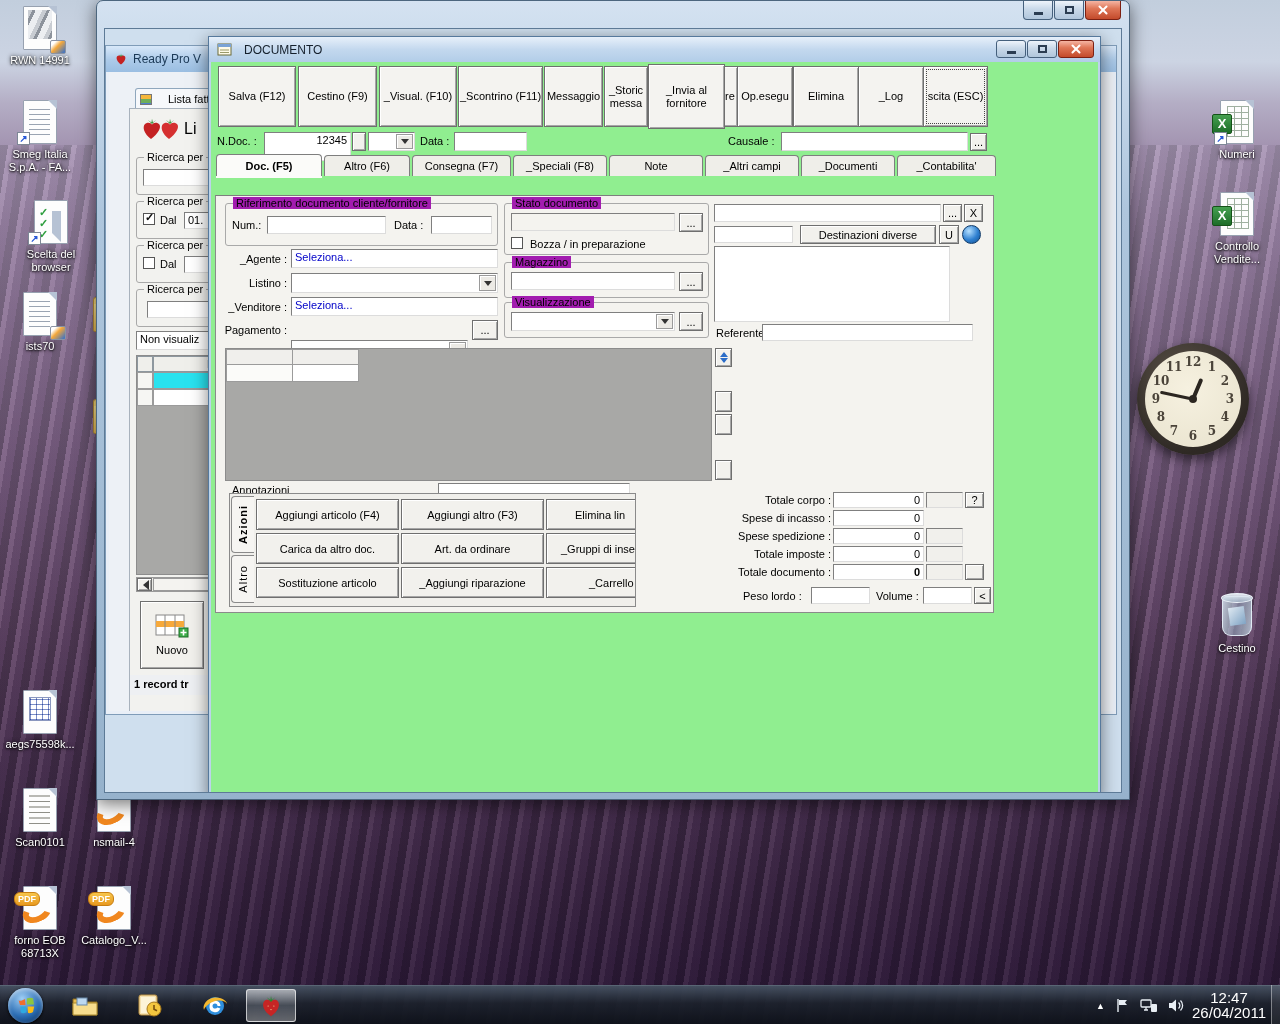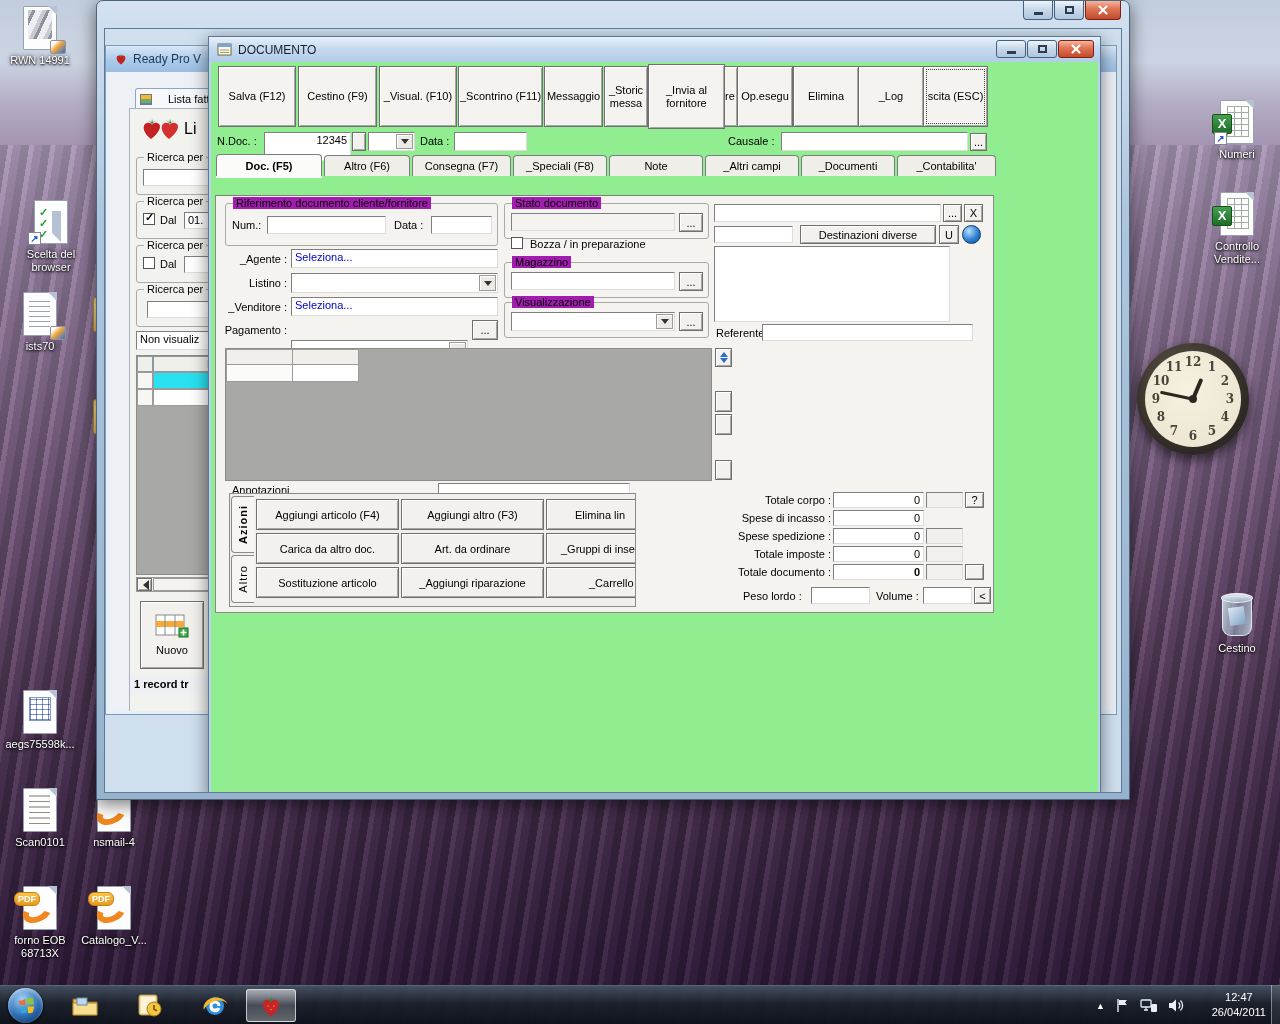--- a/index.html
+++ b/index.html
@@ -81,21 +81,21 @@
 .rptitle{height:26px;display:flex;align-items:center;gap:5px;padding-left:8px;font-size:12px;color:#1c3a57;
  background:linear-gradient(180deg,#d8e8f9,#adcbe9 52%,#9abee2)}
 .rpbody{position:absolute;left:3px;top:26px;right:3px;bottom:3px;background:#edf1f6;overflow:hidden}
 .rptab{left:26px;top:16px;width:78px;height:21px;background:#f6f8fb;border:1px solid #8fa7bd;border-bottom:none;border-radius:3px 3px 0 0;display:flex;align-items:center;gap:16px;padding:0 4px;overflow:hidden;white-space:nowrap}
 .tabico{width:12px;height:11px;background:linear-gradient(#f6b73c 0 4px,#6fae5a 4px 8px,#4f7fd0 8px 11px);border:1px solid #777;flex:0 0 auto}
 .rppanel{left:20px;top:36px;width:190px;height:604px;background:#f2f2ef;border:1px solid #a8b2bd;overflow:hidden}
 .straw{flex:0 0 auto}
 .rpgrid-h{background:#efefeb;border:1px solid #8e989f;display:flex;align-items:center;justify-content:center;overflow:hidden}
 
 .doc{left:207px;top:35px;width:893px;height:763px;z-index:10;border:1px solid #56799c;background:#bcd4ea;box-shadow:0 4px 16px rgba(0,0,0,.5)}
-.dtitle{height:25px;display:flex;align-items:center;gap:6px;padding-left:8px;font-size:12px;color:#15202c;
+.dtitle{height:25px;display:flex;align-items:center;gap:12px;padding-left:8px;font-size:12px;color:#15202c;
  background:linear-gradient(180deg,#e7f0fa,#c3d8ee 50%,#b2cde8)}
 .dbody{position:absolute;left:2px;top:25px;right:2px;bottom:2px;background:#90ee90;overflow:hidden}
 .tbtn{background:#f4f3f0;border:1px solid #6f6f6f;box-shadow:inset 1px 1px 0 #fff,inset -1px -1px 0 #a6a6a6;display:flex;align-items:center;justify-content:center;text-align:center;line-height:13px}
 .tab{border:1px solid #7e7e7e;border-bottom:none;border-radius:4px 4px 0 0;background:#efeee9;display:flex;align-items:center;justify-content:center;overflow:hidden;white-space:nowrap}
 .tab.act{background:#fbfbf9;font-weight:bold;z-index:2;box-shadow:0 2px 0 #fbfbf9}
 .panel{left:4px;top:133px;width:779px;height:418px;background:#f4f3ef;border:1px solid #8a8a8a;border-top-color:#7e7e7e;overflow:hidden}
 .gray{background:#a8a8a6;border:1px solid #8c8c8c}
 .vtab{border:1px solid #8a8a8a;border-right:none;border-radius:4px 0 0 4px;background:#f6f5f2;display:flex;align-items:center;justify-content:center}
 .vtxt{writing-mode:vertical-rl;transform:rotate(180deg);letter-spacing:1px}
 .acts{background:#f0efeb;border:1px solid #8a8a8a;overflow:hidden}
@@ -103,36 +103,44 @@
 .cell{border:1px solid #9b9b9b}
 .globe{border-radius:50%;background:radial-gradient(circle at 35% 30%,#b5e0ff,#2e7fd0 55%,#134f8e);border:1px solid #0e3a6a}
 
 .tbar{left:0;top:985px;width:1280px;height:39px;z-index:20;border-top:1px solid rgba(150,170,190,.55);
  background:linear-gradient(180deg,rgba(70,82,98,.95),rgba(28,34,44,.93) 45%,rgba(14,18,26,.96))}
 .orb{left:8px;top:2px;width:35px;height:35px;border-radius:50%;background:radial-gradient(circle at 40% 30%,#9ecef5,#2a6cb3 55%,#0c2f5c 90%);box-shadow:inset 0 2px 4px rgba(255,255,255,.6),0 1px 3px #000;display:flex;align-items:center;justify-content:center}
 .titem{top:4px;width:34px;height:31px;display:flex;align-items:center;justify-content:center}
 .tactive{top:3px;width:50px;height:33px;border:1px solid rgba(255,255,255,.65);border-radius:3px;
  background:linear-gradient(180deg,rgba(255,255,255,.55),rgba(200,210,220,.25) 50%,rgba(255,255,255,.35));display:flex;align-items:center;justify-content:center}
 .tray{color:#fff;display:flex;align-items:center;gap:10px}
-.clk{color:#fff;text-align:center;line-height:15px;font-size:11px}
+.clk{color:#fff;text-align:center;line-height:15px;font-size:15px}
 .sd{right:0;top:985px;width:9px;height:39px;z-index:21;border-left:1px solid rgba(255,255,255,.4);background:rgba(255,255,255,.08)}
 </style>
 </head>
 <body>
 
 <div id="screen">
   <div class="a bgrows"></div>
   <div class="a bgfade"></div>
 
   <div class="a dicon" style="left:2px;top:4px">
     <div class="ic">
         <div class="pg rwnart"></div>
         <span class="badge"></span>
       </div>
     <div class="dlbl ml">RWN 14991</div>
+    </div>
+  <div class="a dicon" style="left:2px;top:98px">
+    <div class="ic">
+        <div class="pg lines"></div>
+        <span class="shc"></span>
+      </div>
+    <div class="dlbl ml">Smeg Italia
+S.p.A. - FA...</div>
     </div>
   <div class="a dicon" style="left:13px;top:198px">
     <div class="ic">
         <div class="pg checkart"></div>
         <span class="shc"></span>
       </div>
     <div class="dlbl ml">Scelta del
 browser</div>
     </div>
   <div class="a dicon" style="left:2px;top:290px">
@@ -486,21 +494,21 @@
             <div class="a fld" style="left:75px;top:101px;width:207px;height:19px"><span class="sel">Seleziona...</span></div>
             <span class="a rlab" style="left:0px;top:128px;width:71px">Pagamento :</span>
             <div class="a fld combo" style="left:75px;top:124px;width:177px;height:20px">
                 <span class="dbt">
                   <span class="tri"></span>
                 </span>
               </div>
             <div class="a b3" style="left:256px;top:124px;width:26px;height:20px">
                 <span>...</span>
               </div>
-            <div class="a gb" style="left:288px;top:7px;width:205px;height:36px">
+            <div class="a gb" style="left:288px;top:7px;width:205px;height:52px">
               <span class="gt">Stato documento</span>
               <div class="a fld" style="left:6px;top:9px;width:164px;height:18px;background:#f4f3ef"></div>
               <div class="a b3" style="left:174px;top:9px;width:24px;height:19px">
                   <span>...</span>
                 </div>
               <span class="a" style="left:6px;top:33px"><span class="cb"></span></span>
               <span class="a" style="left:25px;top:34px">Bozza / in preparazione</span>
             </div>
             <div class="a gb" style="left:288px;top:66px;width:205px;height:36px">
               <span class="gt">Magazzino</span>

